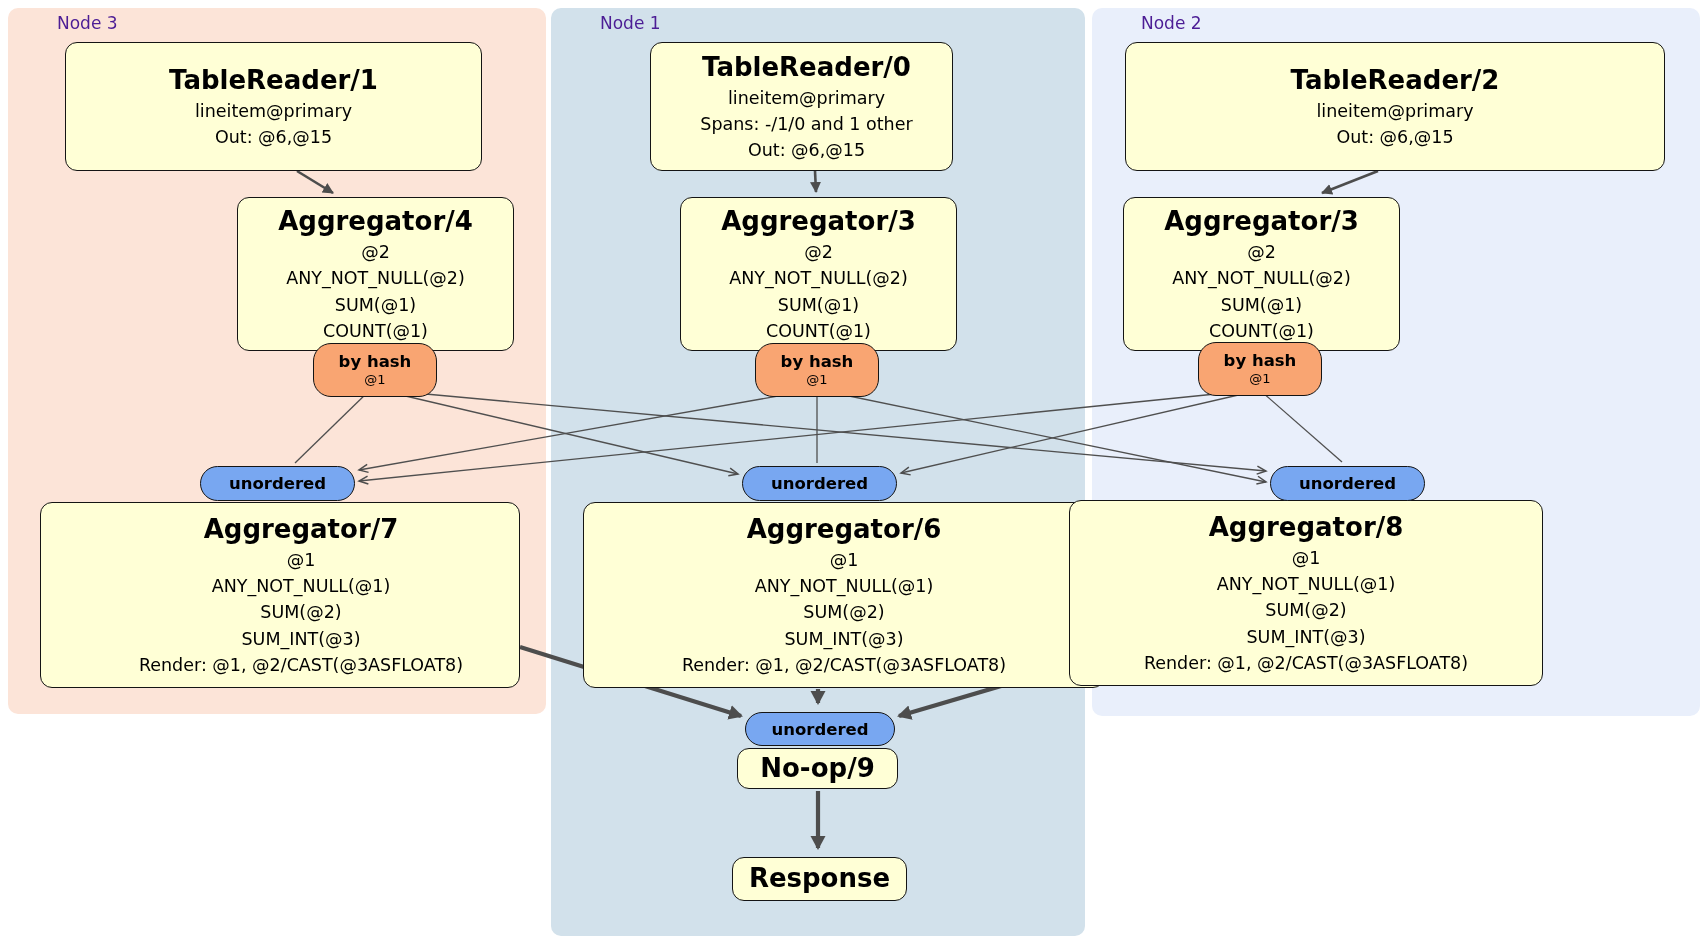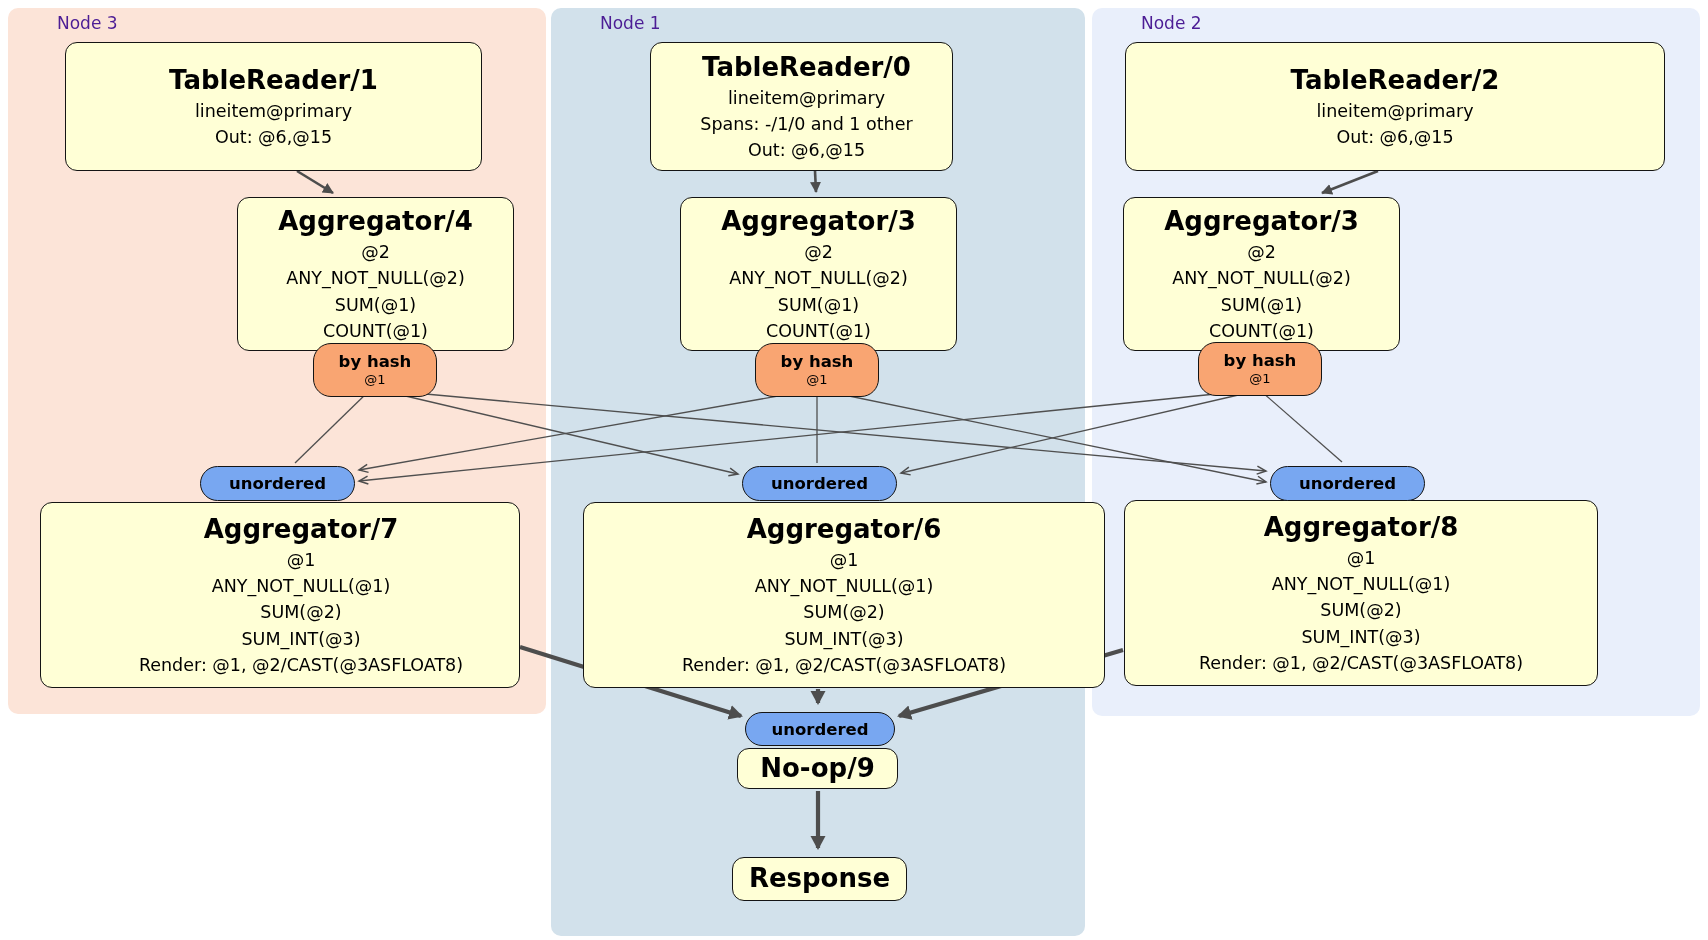--- a/index.html
+++ b/index.html
@@ -21,21 +21,21 @@
   }
   .pbox .title{font-weight:bold;font-size:26px;line-height:1.35;}
   #box-tr1{left:65px;top:42px;width:417px;height:129px;}
   #box-tr0{left:650px;top:42px;width:303px;height:129px;padding-left:16px;}
   #box-tr2{left:1125px;top:42px;width:540px;height:129px;}
   #box-agg4{left:237px;top:197px;width:277px;height:154px;}
   #box-agg3{left:680px;top:197px;width:277px;height:154px;}
   #box-agg5{left:1123px;top:197px;width:277px;height:154px;}
   #box-agg7{left:40px;top:502px;width:480px;height:186px;padding-left:48px;}
   #box-agg6{left:583px;top:502px;width:522px;height:186px;}
-  #box-agg8{left:1124px;top:500px;width:474px;height:186px;}
+  #box-agg8{left:1069px;top:500px;width:474px;height:186px;}
   #box-noop{left:737px;top:748px;width:161px;height:41px;}
   #box-response{left:732px;top:857px;width:175px;height:44px;text-align:center;}
   .router{
     position:absolute;z-index:3;background:var(--router_fill);
     border:1.7px solid #141414;border-radius:18px;
     display:flex;flex-direction:column;justify-content:center;align-items:center;
     text-align:left;box-sizing:border-box;width:124px;height:54px;
   }
   .router .rlabel{font-weight:bold;font-size:16.5px;line-height:1.2;}
   .router .rdetail{font-size:13px;line-height:1.2;}

